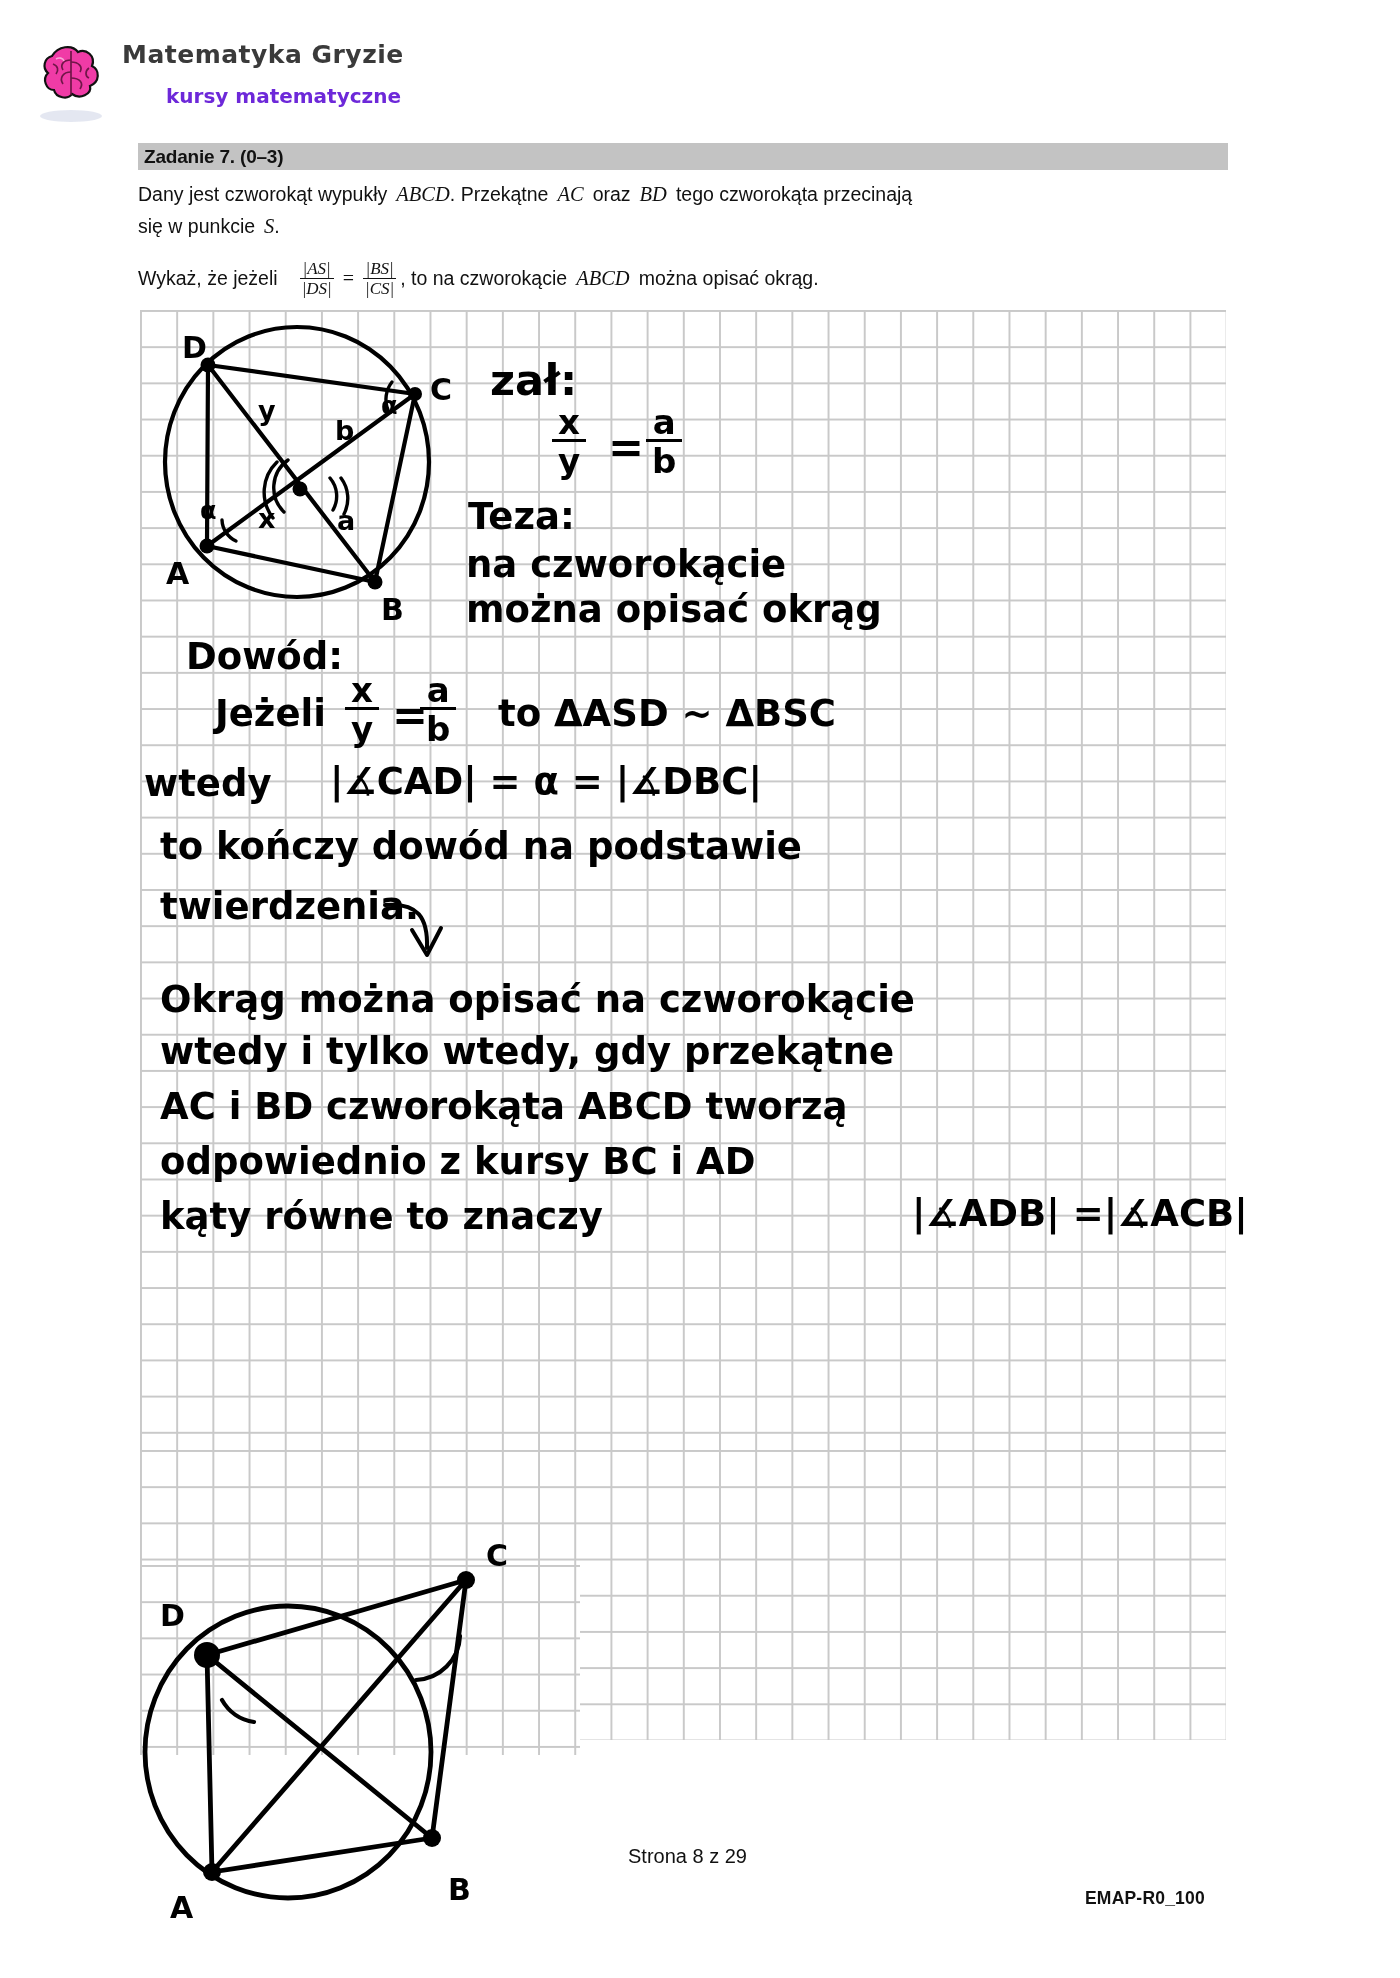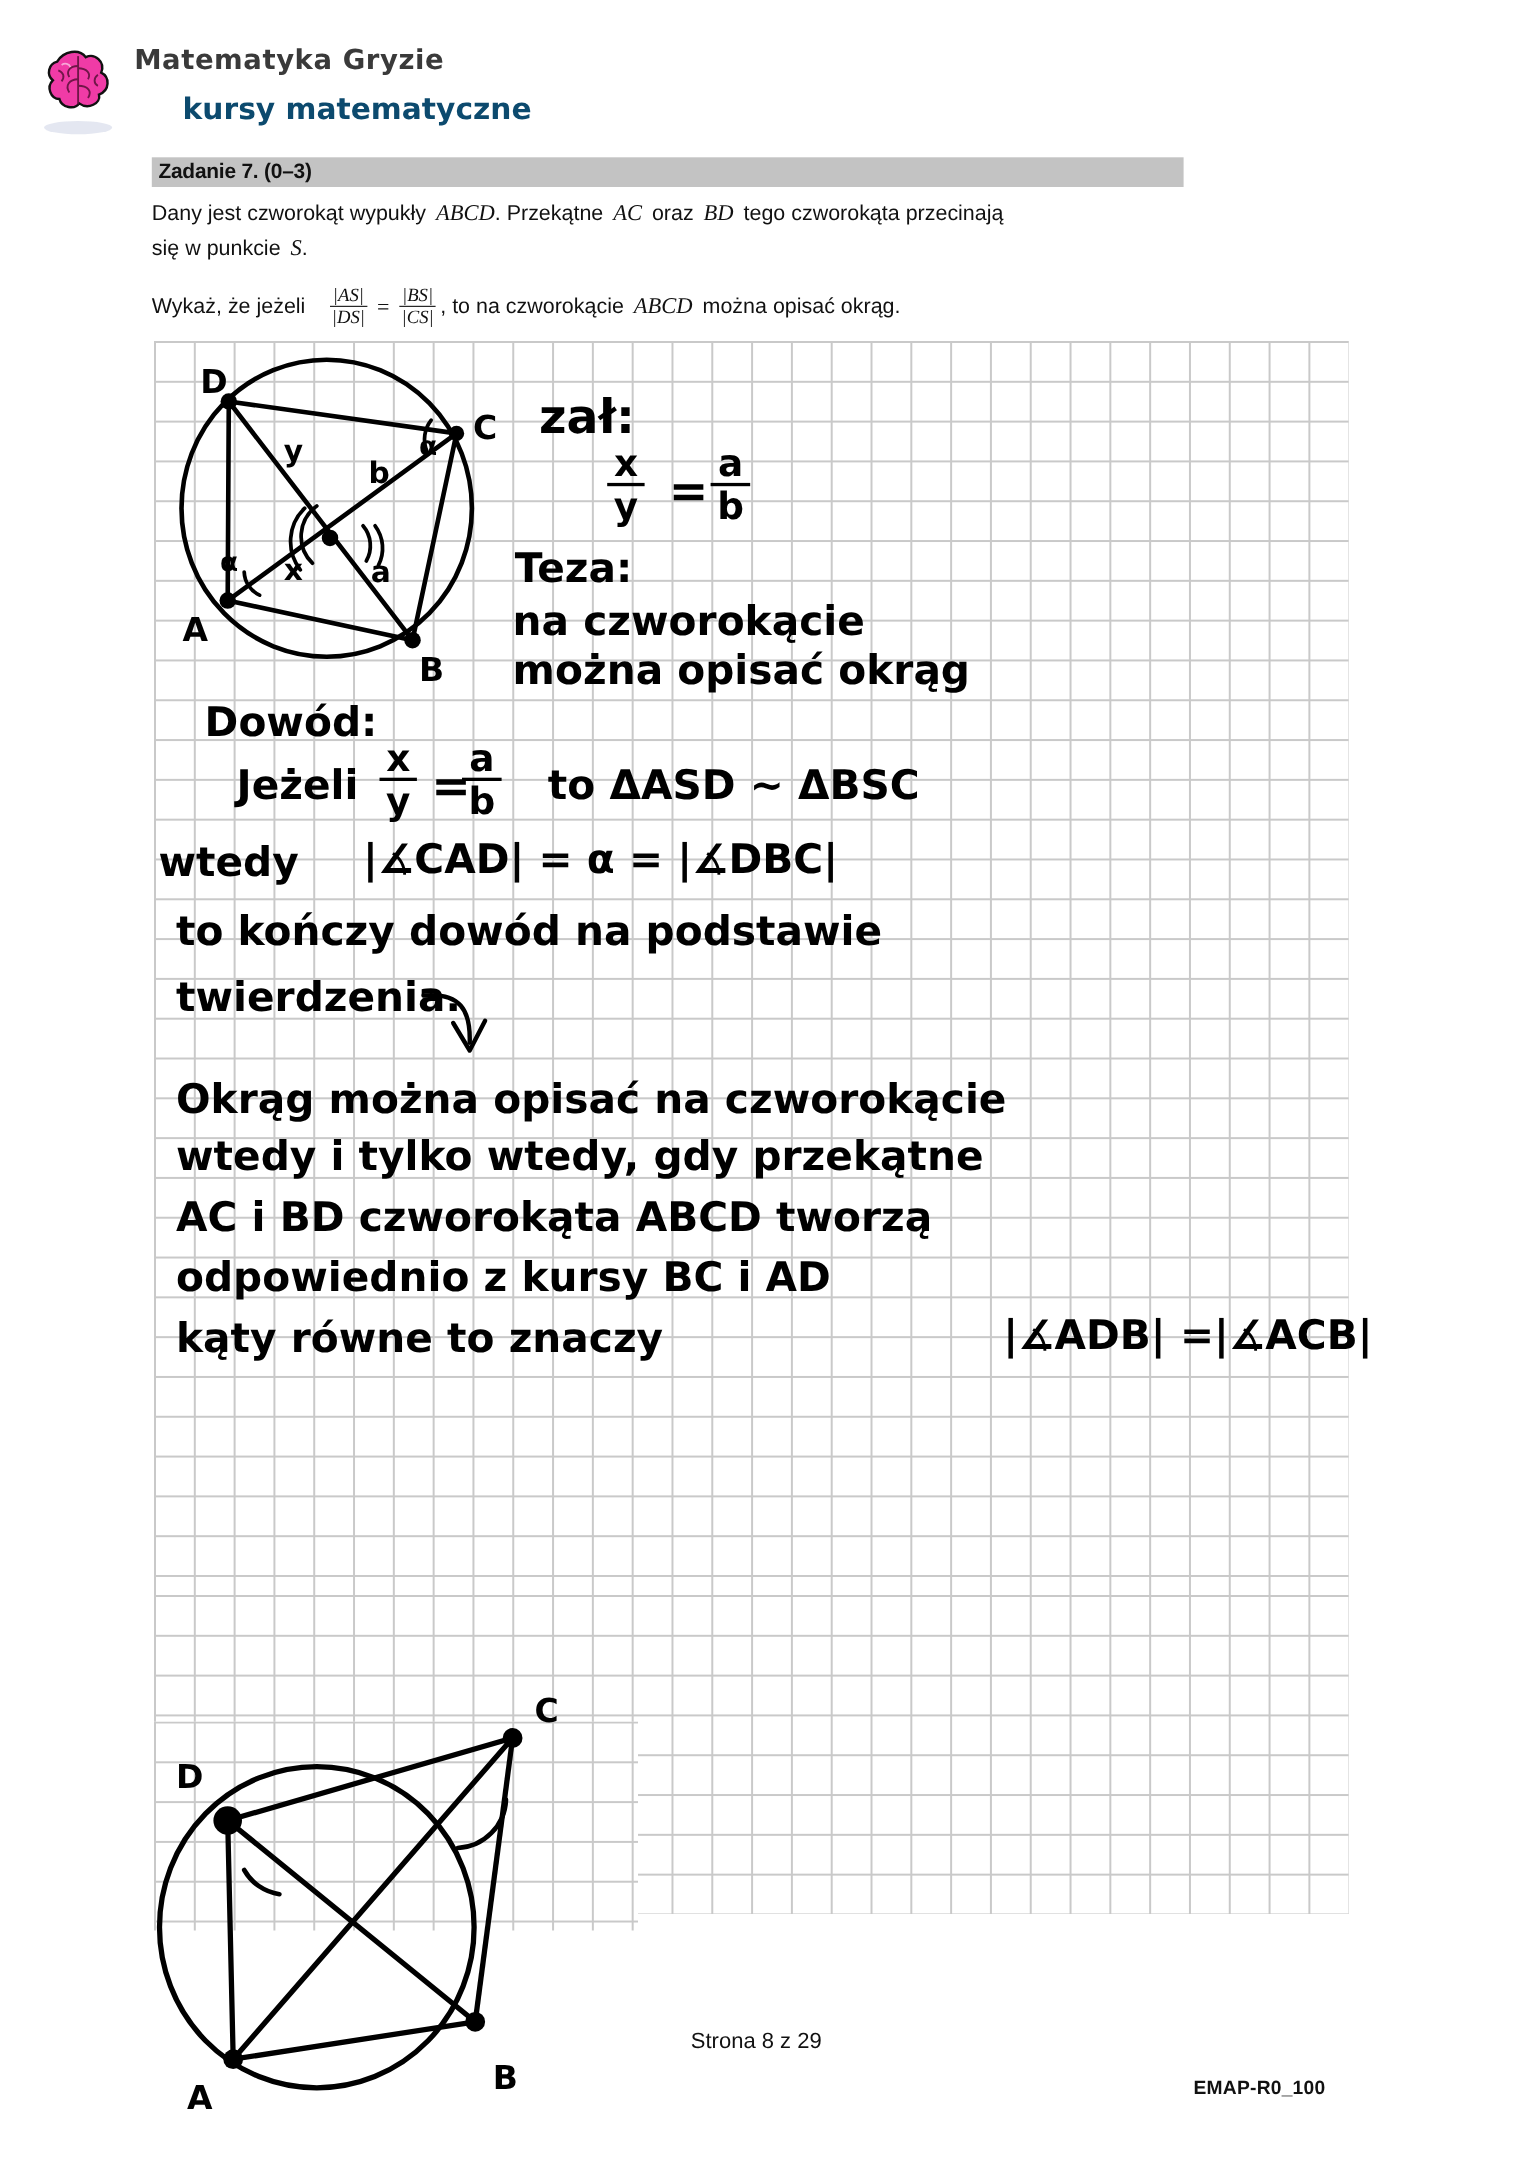--- a/index.html
+++ b/index.html
@@ -20,27 +20,27 @@
     background:#dfe3ee;border-radius:50%;opacity:.85;
   }
   #brand-title{
     position:absolute;left:122px;top:40px;
     font-size:25px;font-weight:700;letter-spacing:.5px;
     color:#3a3a3a;
     font-family:"DejaVu Sans", sans-serif;
   }
   #brand-subtitle{
     position:absolute;left:166px;top:84px;
-    font-size:27px;font-weight:700;color:#0c4a6e;
+    font-size:20px;font-weight:700;color:#6d28d9;
     font-family:"DejaVu Sans", sans-serif;
   }
 
   
   #task-bar{
-    position:absolute;left:138px;top:143px;width:938px;height:27px;
+    position:absolute;left:138px;top:143px;width:1090px;height:27px;
     background:#c3c3c3;
   }
   #task-bar-label{
     position:absolute;left:6px;top:3px;
     font-size:19px;font-weight:700;color:#111;
     font-family:"Liberation Sans", sans-serif;
     letter-spacing:-0.2px;
   }
 
   

